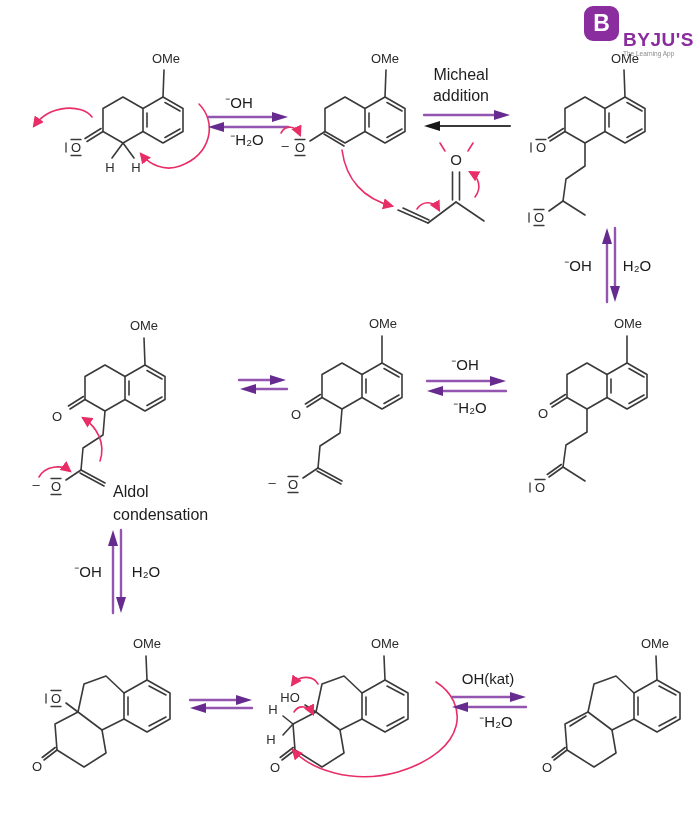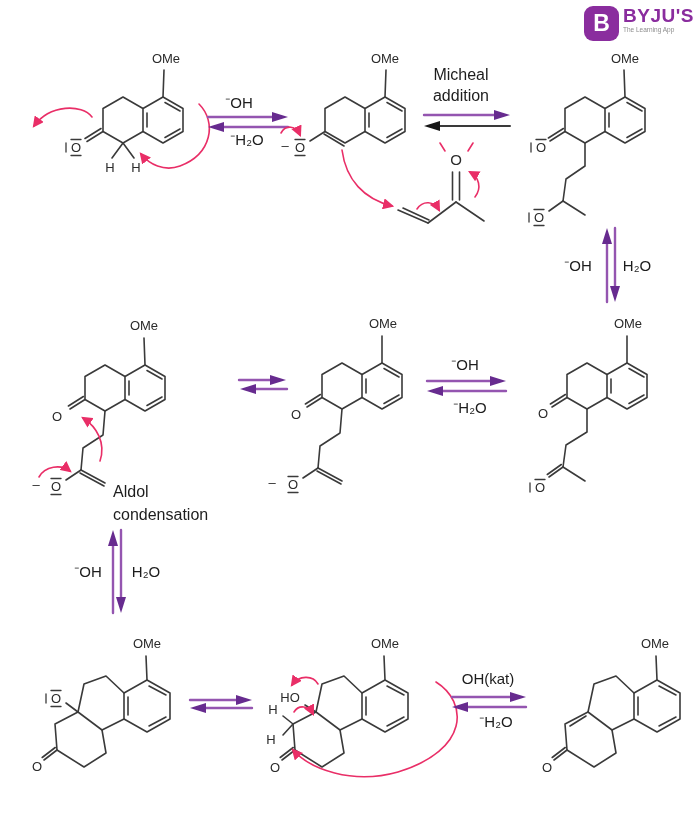--- a/index.html
+++ b/index.html
@@ -16,21 +16,21 @@
   .pk{stroke:var(--pink);stroke-width:1.6;fill:none;stroke-linecap:round;}
   .pkfill{fill:var(--pink);}
   .pline{stroke:var(--purpleLine);stroke-width:2.4;stroke-linecap:round;}
   .dline{stroke:var(--bond);stroke-width:2;stroke-linecap:round;}
   .phead{fill:var(--purpleHead);}
   .bhead{fill:var(--blackHead);}
   .logo{position:absolute;left:584px;top:6px;display:flex;align-items:flex-start;}
   .logo-badge{width:35px;height:35px;background:var(--brand);border-radius:9px;color:#ffffff;
       font-weight:bold;font-size:23px;display:flex;align-items:center;justify-content:center;}
   .logo-txt{margin-left:4px;display:flex;flex-direction:column;}
-  .logo-brand{color:var(--brand);font-weight:bold;font-size:19px;line-height:20px;letter-spacing:.5px;}
+  .logo-brand{color:var(--brand);font-weight:bold;font-size:19px;line-height:20px;letter-spacing:.5px;margin-top:24px;}
   .logo-tag{color:var(--taglineGray);font-size:6.5px;line-height:8px;}
 </style>
 </head>
 <body>
 
 <div class="logo">
   <div class="logo-badge">B</div>
   <div class="logo-txt">
     <span class="logo-brand">BYJU'S</span>
     <span class="logo-tag">The Learning App</span>

